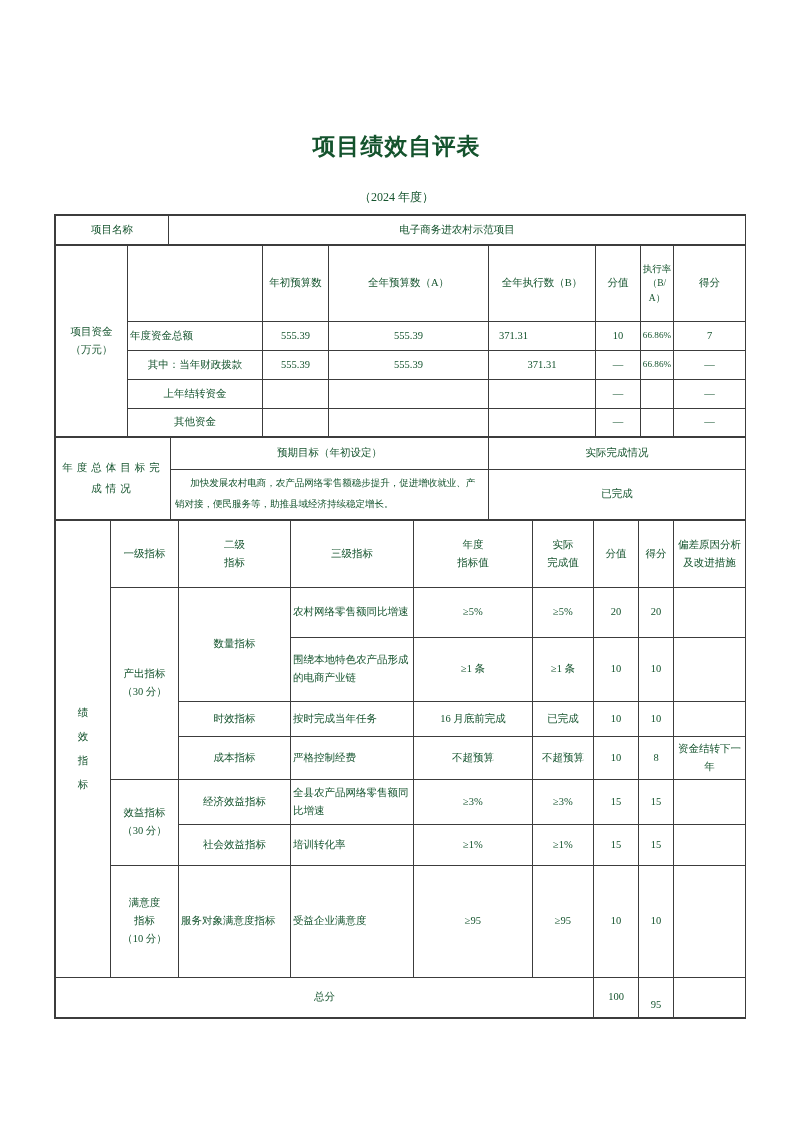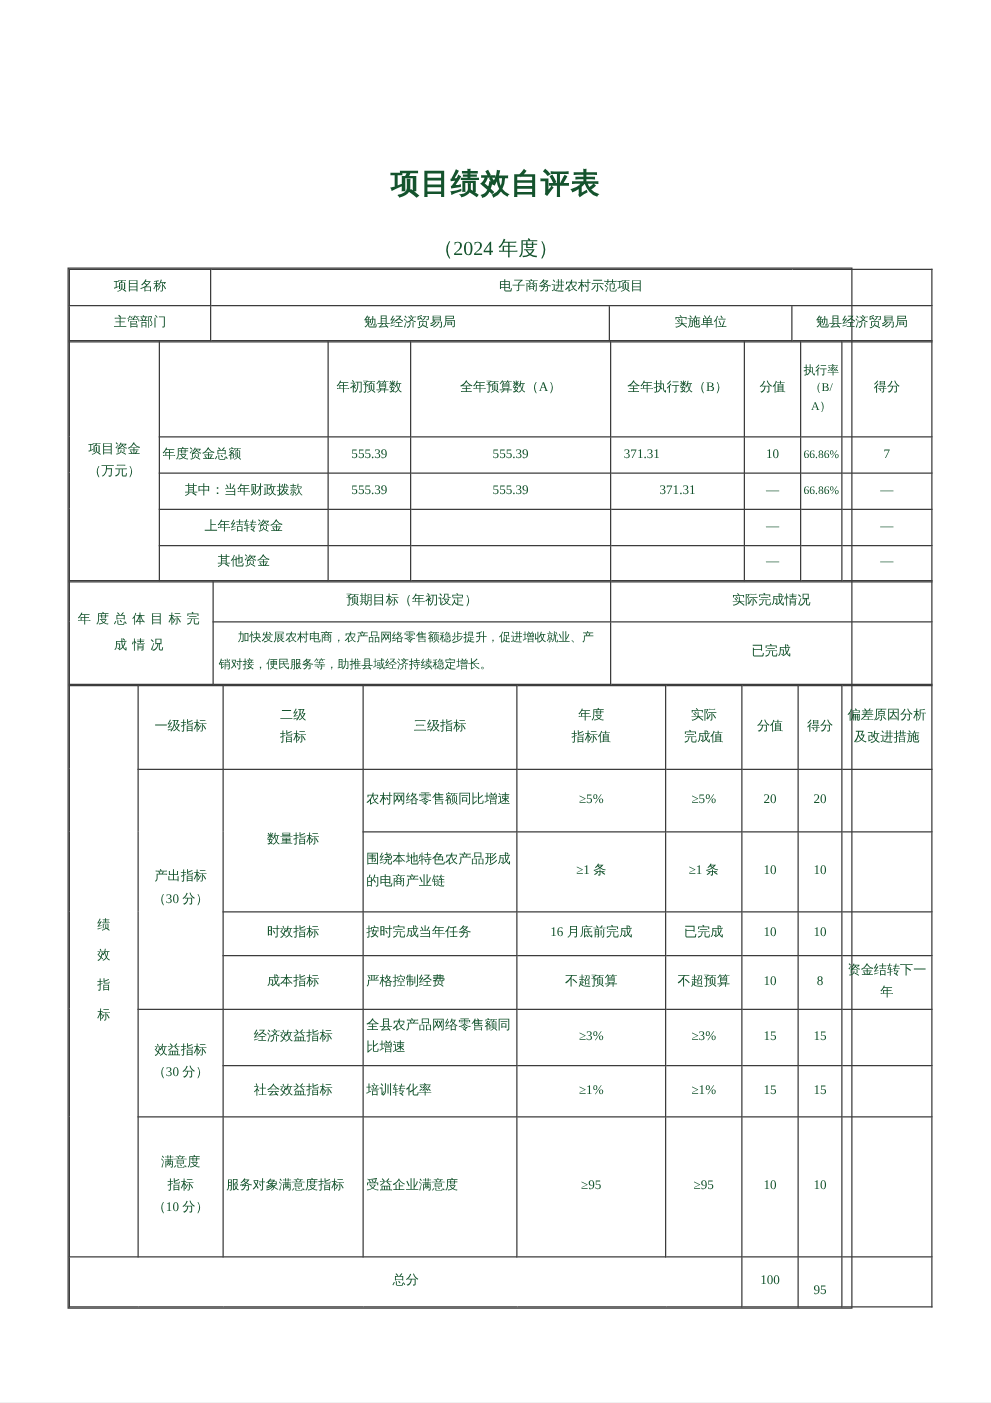--- a/index.html
+++ b/index.html
@@ -10,24 +10,24 @@
     background: #ffffff; margin: 0 auto; overflow: hidden;
     color: #14532d;
   }
   .doc-title {
     position: absolute; top: 131px; left: 0; width: 100%;
     text-align: center; font-size: 23px; font-weight: bold;
     letter-spacing: 1px;
   }
   .doc-subtitle {
     position: absolute; top: 189px; left: 0; width: 100%;
-    text-align: center; font-size: 16px;
+    text-align: center; font-size: 12px;
   }
   .tables {
-    position: absolute; left: 54px; top: 214px; width: 628px;
+    position: absolute; left: 54px; top: 214px; width: 692px;
     border: 1px solid #3c3c3c;
   }
   table {
     border-collapse: collapse; table-layout: fixed; width: 690px;
   }
   td {
     border: 1px solid #3c3c3c;
     font-size: 10.5px; line-height: 1.7;
     text-align: center; vertical-align: middle;
     padding: 1px 3px; overflow: hidden;
@@ -64,26 +64,20 @@
       <colgroup>
           <col style="width:113px">
           <col style="width:319px">
           <col style="width:146px">
           <col style="width:112px">
         </colgroup>
       <tbody>
           <tr class="h29">
         <td>项目名称</td>
         <td colspan="3">电子商务进农村示范项目</td>
-      </tr>
-      <tr class="h28">
-        <td>主管部门</td>
-        <td>勉县经济贸易局</td>
-        <td>实施单位</td>
-        <td>勉县经济贸易局</td>
       </tr>
     </tbody>
       </table>
 
     <table>
       <colgroup>
           <col style="width:72px">
           <col style="width:135px">
           <col style="width:66px">
           <col style="width:160px">

